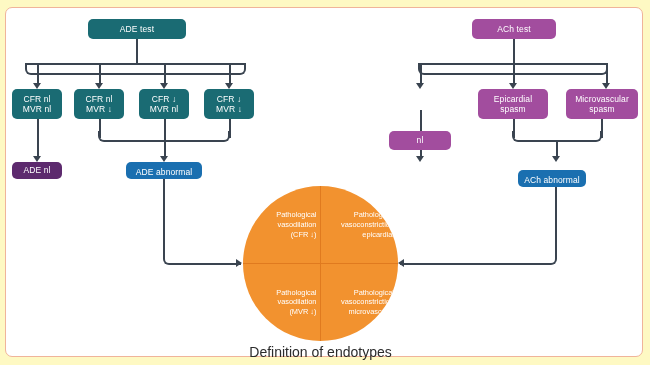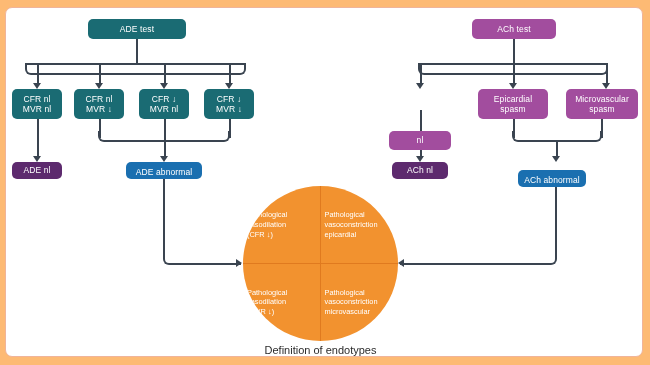--- a/index.html
+++ b/index.html
@@ -4,21 +4,21 @@
 <style>
   html,body{margin:0;padding:0;background:#ffffff;}
   body{
     font-family:"Liberation Sans","DejaVu Sans",sans-serif;
     -webkit-font-smoothing:antialiased;
   }
   #stage{
     position:relative;
     width:650px;
     height:365px;
-    background:#fdba74;
+    background:#fef9c3;
     overflow:hidden;
   }
   
   #frame{
     position:absolute;
     left:5px; top:7px;
     width:638px; height:350px;
     border:1px solid #f0b49a;
     border-radius:7px;
     background:#ffffff;
@@ -136,41 +136,41 @@
     top:50%; left:0; right:0;
     height:1px;
     margin-top:-.5px;
     background:#e07a1f;
   }
   .quad{
     position:absolute;
     width:50%; height:50%;
     display:flex;
     flex-direction:column;
-    align-items:flex-start;
+    align-items:flex-end;
     justify-content:center;
     text-align:center;
     color:#ffffff;
     font-size:7.4px;
     line-height:9.6px;
     box-sizing:border-box;
     padding:0 4px;
   }
   .quad .ln{display:block;white-space:nowrap;}
   .q-tl{ left:0; top:0; }
   .q-tr{ right:0; top:0; }
   .q-bl{ left:0; bottom:0; }
   .q-br{ right:0; bottom:0; }
 
   #caption{
     position:absolute;
     left:243px; top:344px;
     width:155px;
     text-align:center;
-    font-size:11px;
+    font-size:14px;
     color:#2b2b2b;
     z-index:5;
     white-space:nowrap;
   }
 </style>
 </head>
 <body>
 
 <div id="stage">
 
@@ -275,23 +275,20 @@
   </div>
 
   <div class="node magenta" style="left:566px; top:89px; width:72px; height:30px; flex-direction:column;">
     <span class="ln">Microvascular</span>
     <span class="ln">spasm</span>
   </div>
 
   <div class="conn vline" style="left:419.8px; top:110px; height:47px;"></div>
   <div class="arrow-down" style="left:416.4px; top:156px;"></div>
 
-  <div class="node darkpurple" style="left:392px; top:162px; width:56px; height:17px;">
-    <span class="ln">ACh nl</span>
-  </div>
 
   <div class="conn vline" style="left:512.8px; top:119px; height:19px;"></div>
   <div class="conn vline" style="left:600.8px; top:119px; height:19px;"></div>
   <div class="elbow no-top" style="left:512px; top:131px; width:90px; height:11px;
               border-radius:0 0 6px 6px;"></div>
   <div class="conn hline" style="left:512px; top:131px; width:90px; background:#ffffff; height:9px; z-index:1;"></div>
   <div class="conn vline" style="left:555.8px; top:140px; height:17px;"></div>
   <div class="arrow-down" style="left:552.4px; top:156px;"></div>
 
   <div class="node blue" style="left:518px; top:170px; width:68px; height:17px;">

